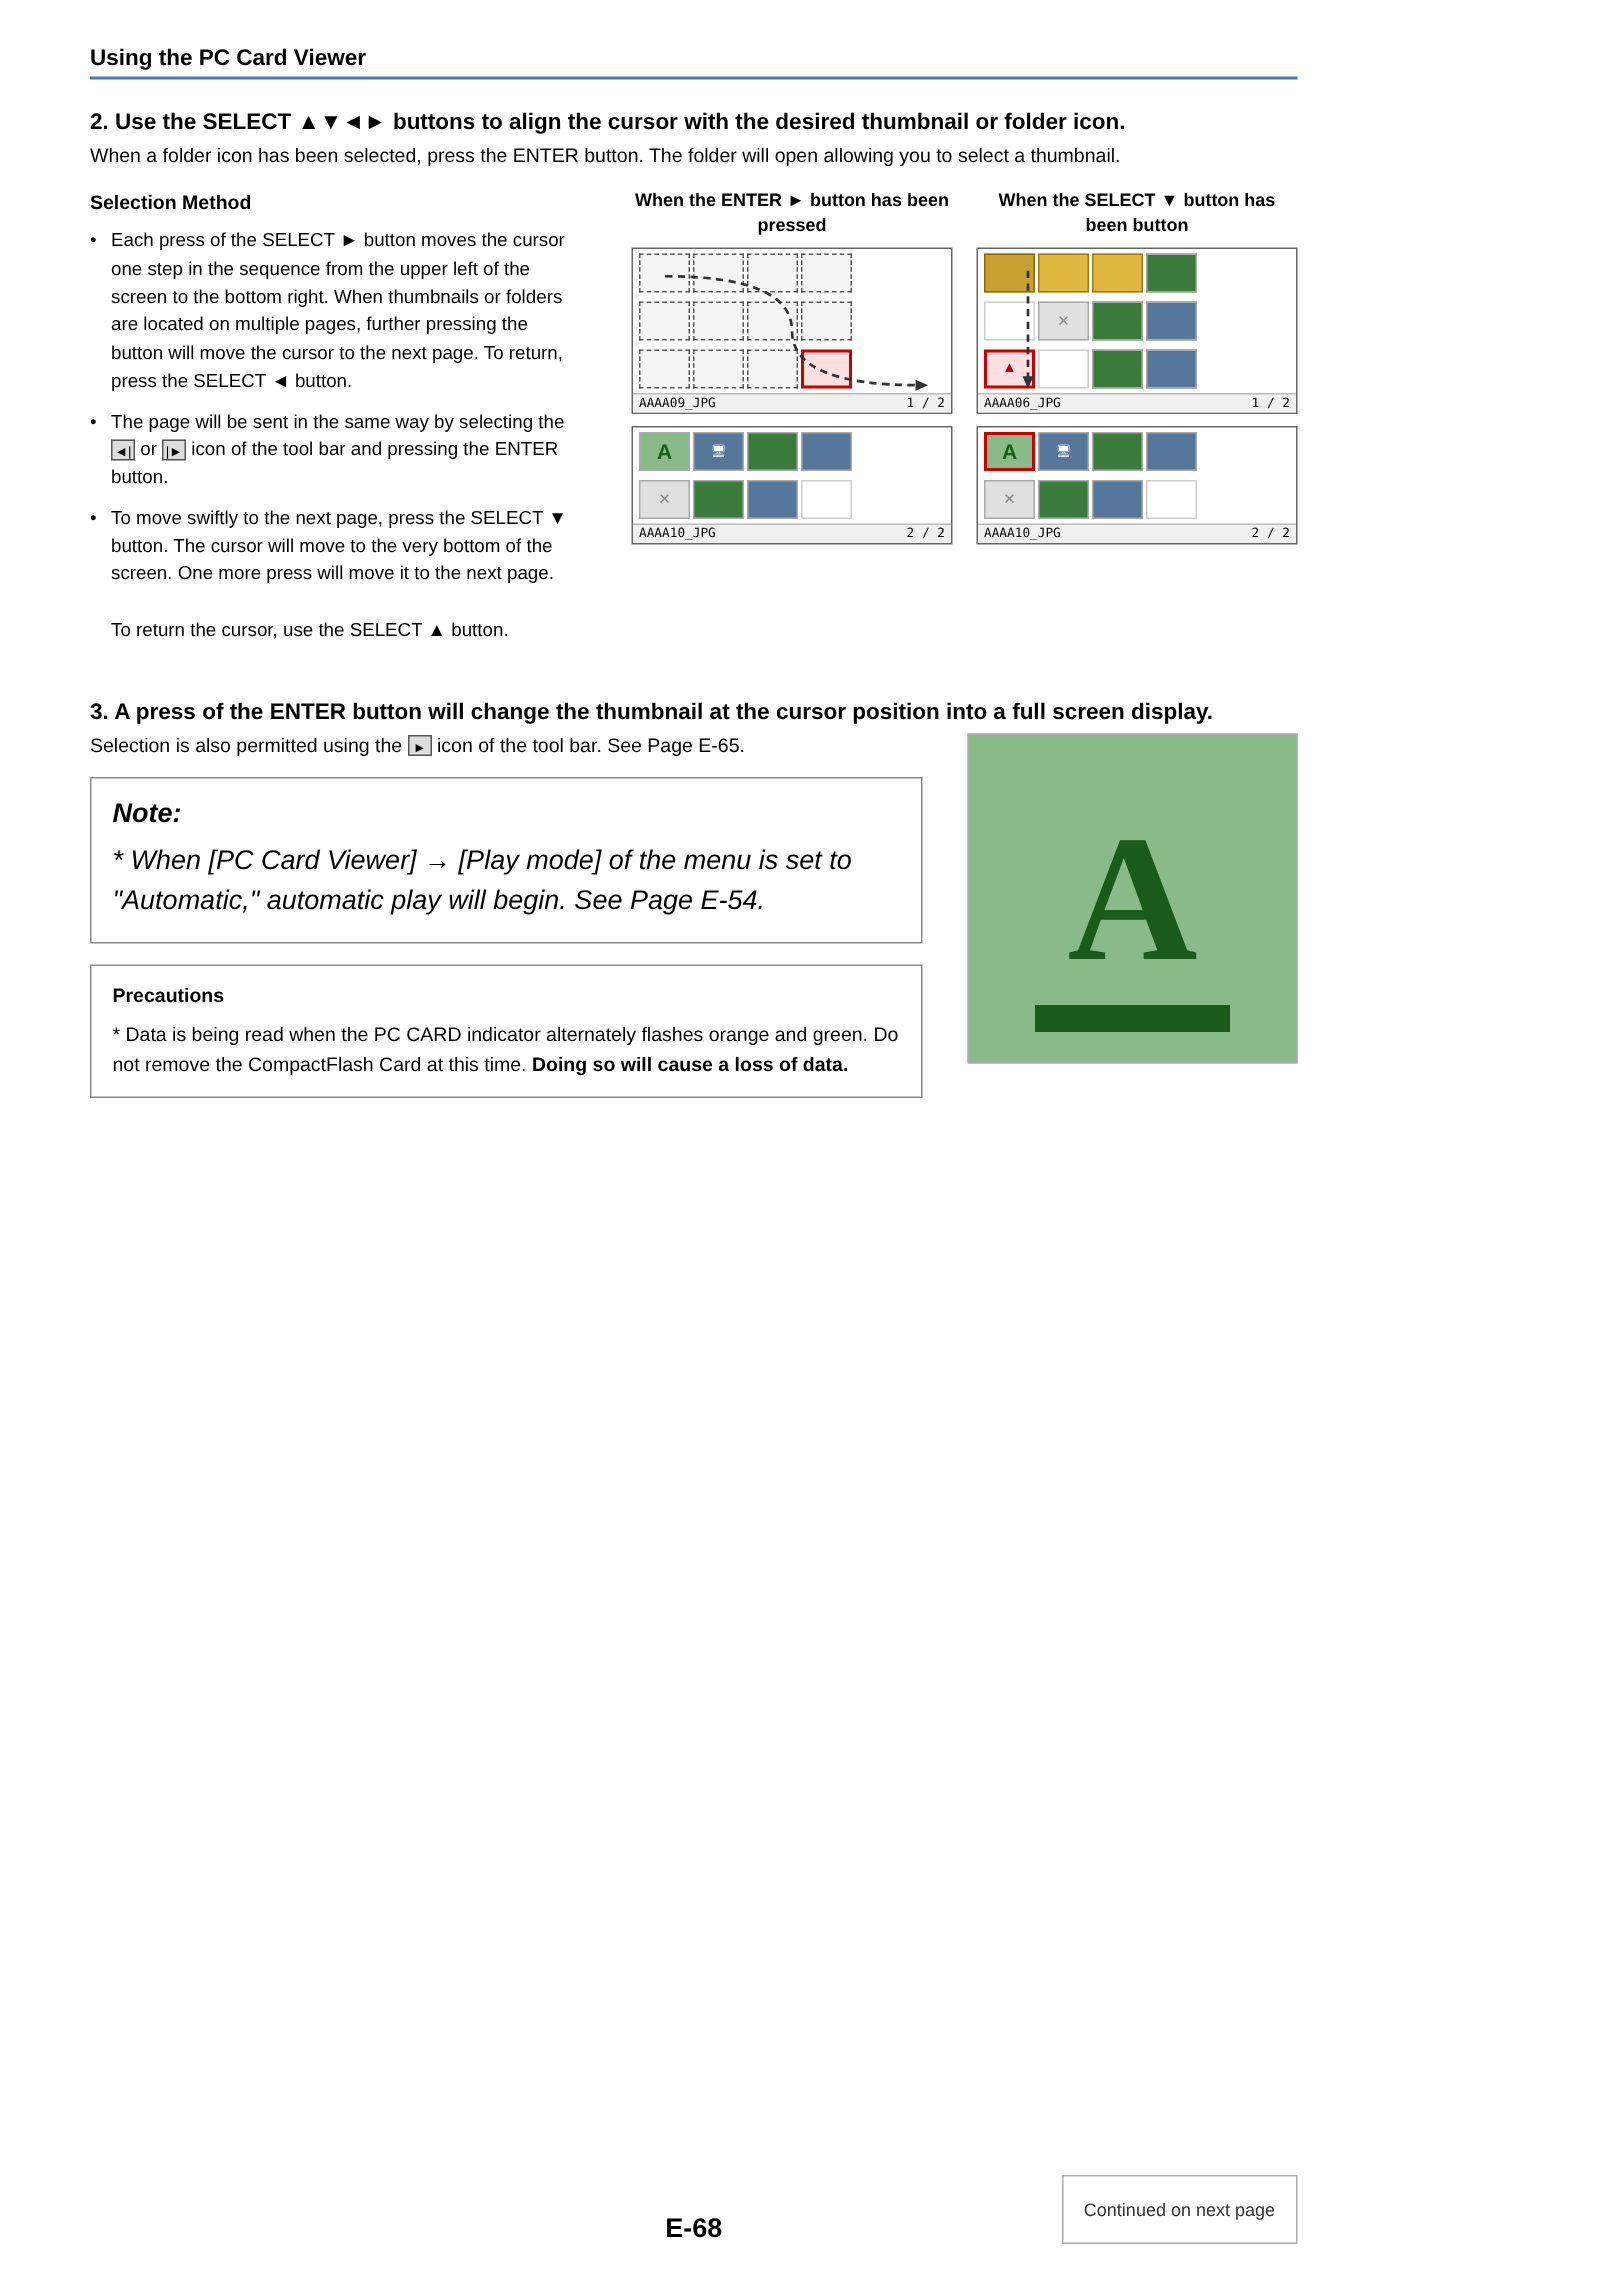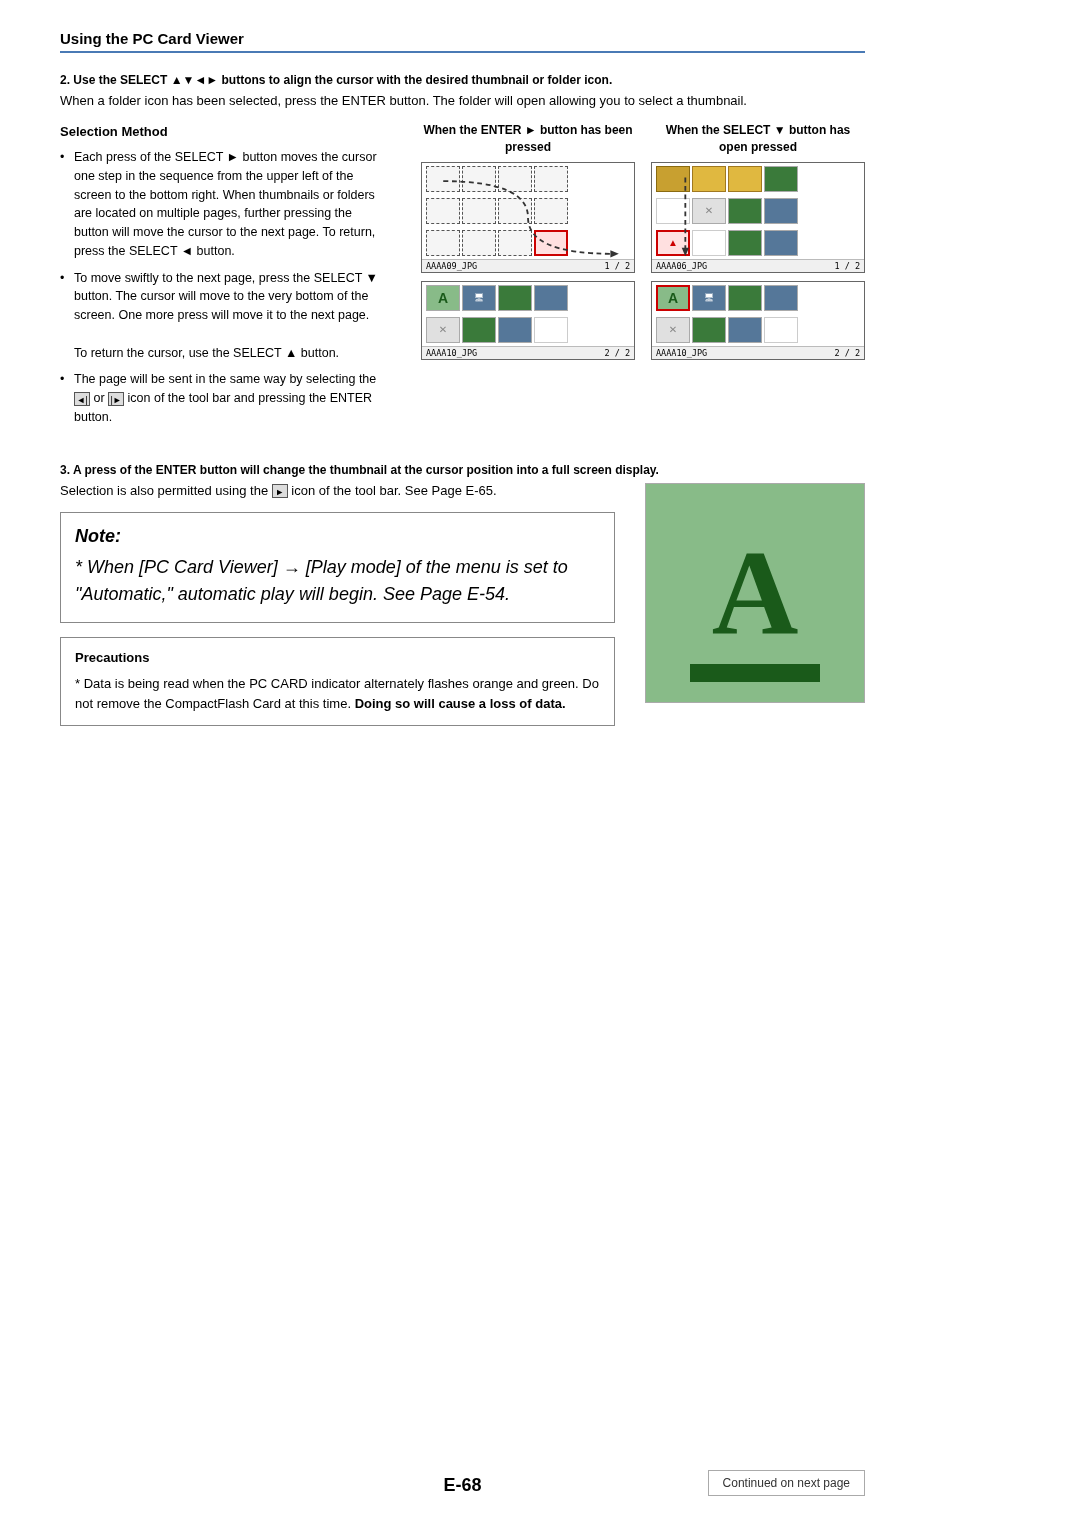--- a/index.html
+++ b/index.html
@@ -30,21 +30,21 @@
       font-size: 15px;
       font-weight: bold;
       color: #000;
     }
 
     .step-block {
       margin-bottom: 28px;
     }
 
     .step-heading {
-      font-size: 12px;
+      font-size: 15px;
       font-weight: bold;
       margin-bottom: 6px;
     }
 
     .step-description {
       font-size: 13px;
       margin-bottom: 14px;
       margin-left: 0;
     }
 
@@ -278,21 +278,21 @@
     .page-number {
       font-size: 18px;
       font-weight: bold;
     }
 
     .continued-box {
       position: absolute;
       bottom: 30px;
       right: 60px;
       border: 1px solid #aaa;
-      padding: 5px 14px;
+      padding: 15px 14px;
       font-size: 12px;
       color: #333;
     }
 
     .inline-icon {
       display: inline-block;
       width: 16px;
       height: 14px;
       border: 1px solid #555;
       background: #ddd;
@@ -341,22 +341,22 @@
   <div class="step-block">
     <div class="step-heading">2.  Use the SELECT ▲▼◄► buttons to align the cursor with the desired thumbnail or folder icon.</div>
     <div class="step-description">When a folder icon has been selected, press the ENTER button. The folder will open allowing you to select a thumbnail.</div>
 
     <div class="step-content">
 
       <div class="left-text">
         <div class="selection-method-title">Selection Method</div>
         <ul class="bullet-list">
           <li>Each press of the SELECT ► button moves the cursor one step in the sequence from the upper left of the screen to the bottom right. When thumbnails or folders are located on multiple pages, further pressing the button will move the cursor to the next page. To return, press the SELECT ◄ button.</li>
+          <li>The page will be sent in the same way by selecting <span>the</span> <span class="inline-icon">◄|</span> or <span class="inline-icon">|►</span> icon of the tool bar and pressing the ENTER button.</li>
           <li>To move swiftly to the next page, press the SELECT ▼ button. The cursor will move to the very bottom of the screen. One more press will move it to the next page.<br><br>To return the cursor, use the SELECT ▲ button.</li>
-          <li>The page will be sent in the same way by selecting <span>the</span> <span class="inline-icon">◄|</span> or <span class="inline-icon">|►</span> icon of the tool bar and pressing the ENTER button.</li>
         </ul>
       </div>
 
       <div class="thumbnails-area">
 
         <div class="thumbnail-column">
           <div class="thumb-label">When the ENTER ► button has been pressed</div>
 
           <div class="ts-container dotted-path-overlay">
             <div class="ts-row">
@@ -402,21 +402,21 @@
               <div class="ts-cell blank"></div>
             </div>
             <div class="ts-filename">
               <span>AAAA10_JPG</span>
               <span>2 / 2</span>
             </div>
           </div>
         </div>
 
         <div class="thumbnail-column">
-          <div class="thumb-label">When the SELECT ▼ button has open pressed</div>
+          <div class="thumb-label">When the SELECT ▼ button has been button</div>
 
           <div class="ts-container" style="position:relative;">
             <div class="ts-row">
               <div class="ts-cell folder-yellow"></div>
               <div class="ts-cell folder-yellow-light"></div>
               <div class="ts-cell folder-yellow-light"></div>
               <div class="ts-cell green-dark"></div>
             </div>
             <div class="ts-row">
               <div class="ts-cell blank"></div>

